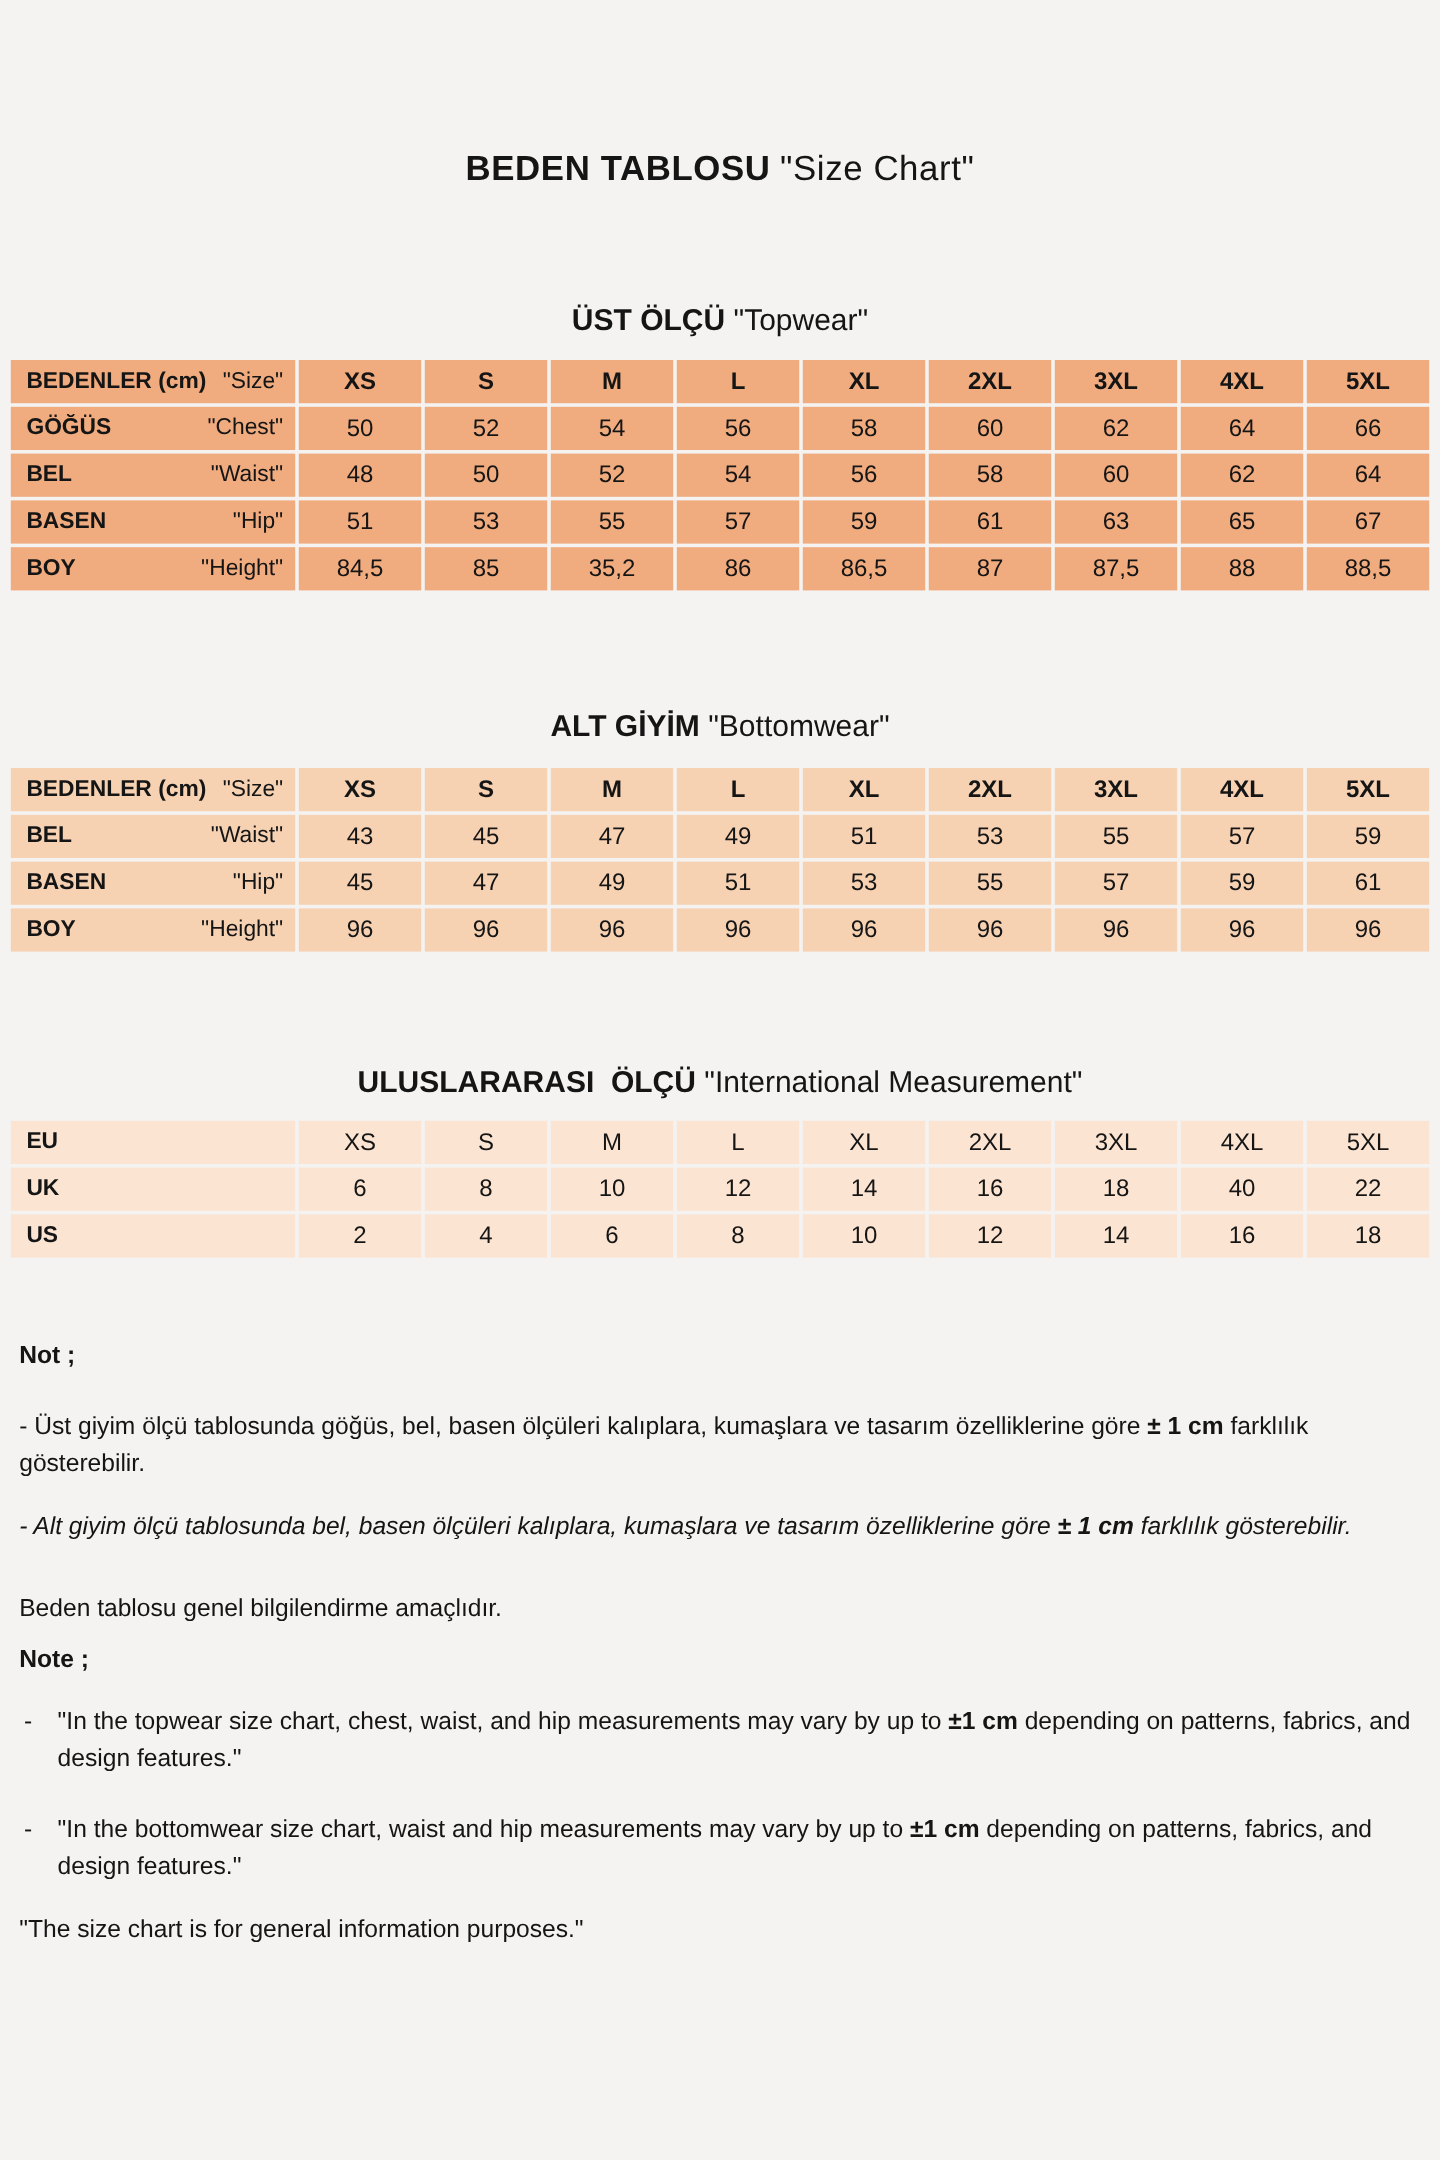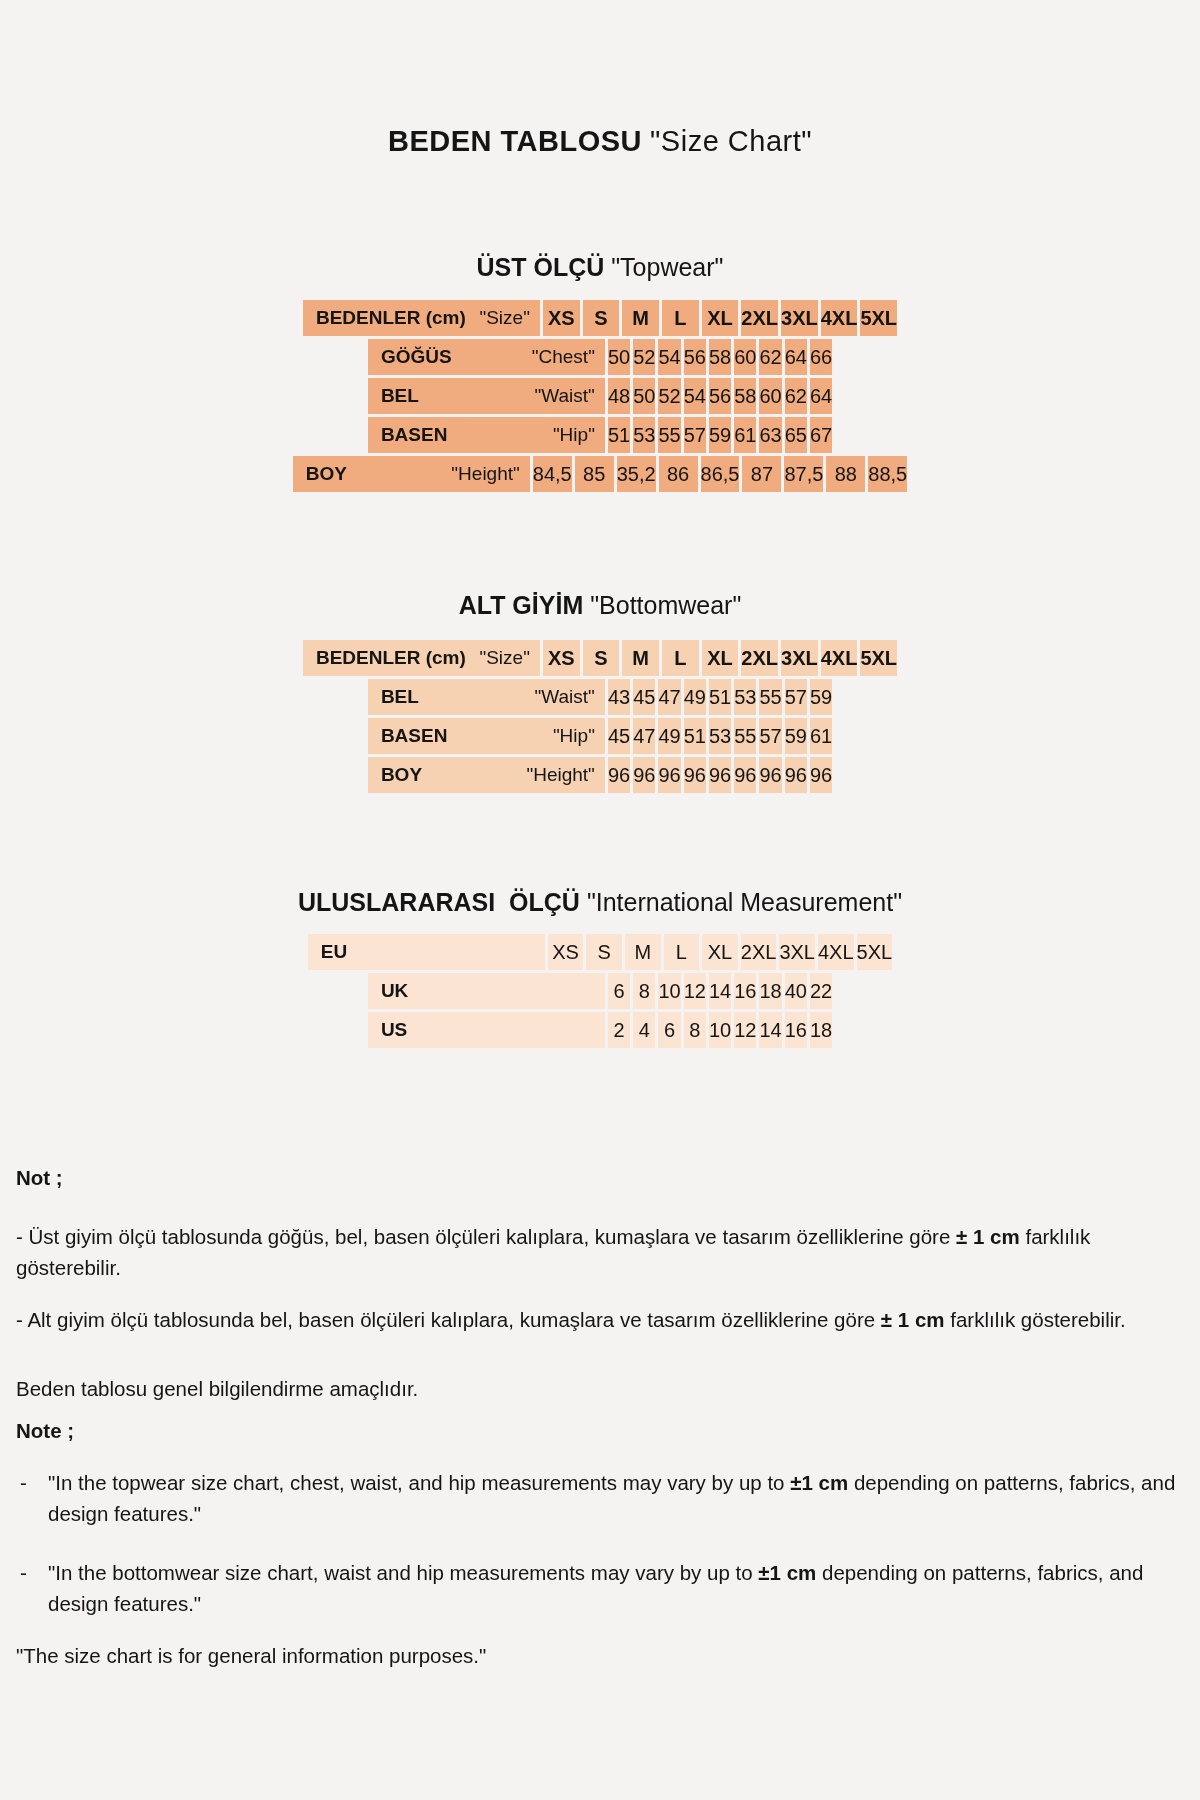--- a/index.html
+++ b/index.html
@@ -35,21 +35,20 @@
   h2.s1 { margin-top: 94px; margin-bottom: 18px; }
   h2.s2 { margin-top: 98px; margin-bottom: 20px; }
   h2.s3 { margin-top: 94px; margin-bottom: 17px; }
 
   .stable {
     margin: 0 auto;
     width: 1182px;
     display: flex;
     flex-direction: column;
     gap: 3px;
-    align-items: center;
   }
   .trow {
     display: grid;
     grid-template-columns: 237px repeat(9, 1fr);
     gap: 3px;
   }
   .tcell {
     background: var(--fill, #f0ab7e);
     height: 36px;
     display: flex;
@@ -64,23 +63,23 @@
     padding: 0 10px 0 13px;
     font-size: 19px;
   }
 
   .notes {
     padding: 0 16px;
     font-size: 20.5px;
     line-height: 31px;
   }
   .notes p { margin: 0; }
-  .notes .not-h   { margin-top: 114px; font-weight: bold; }
+  .notes .not-h   { margin-top: 66px; font-weight: bold; }
   .notes .tr1     { margin-top: 28px; }
-  .notes .tr2     { margin-top: 21px; }
+  .notes .tr2     { margin-top: 21px; font-style: italic; }
   .notes .gen     { margin-top: 38px; }
   .notes .note-h  { margin-top: 11px; font-weight: bold; }
   .notes .final   { margin-top: 21px; }
 
   .bullet { display: flex; align-items: flex-start; }
   .bullet.b1 { margin-top: 21px; }
   .bullet.b2 { margin-top: 28px; }
   .bullet .marker { width: 32px; flex: 0 0 32px; padding-left: 4px; box-sizing: border-box; }
   .bullet .btext { flex: 1; }
 </style>

